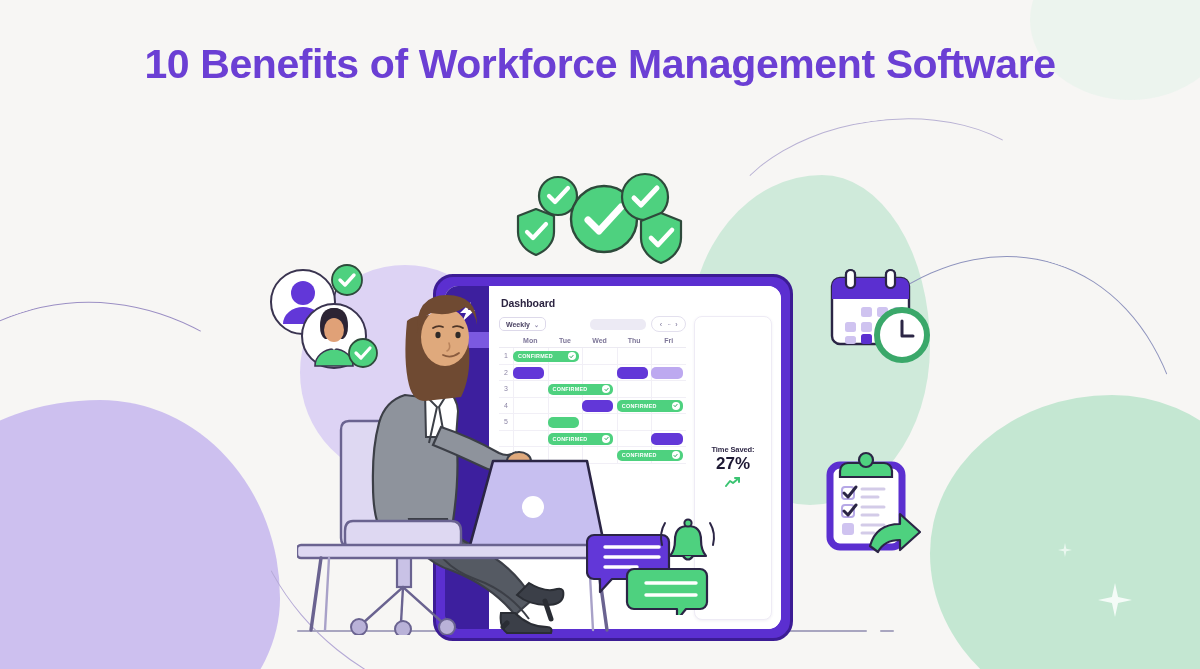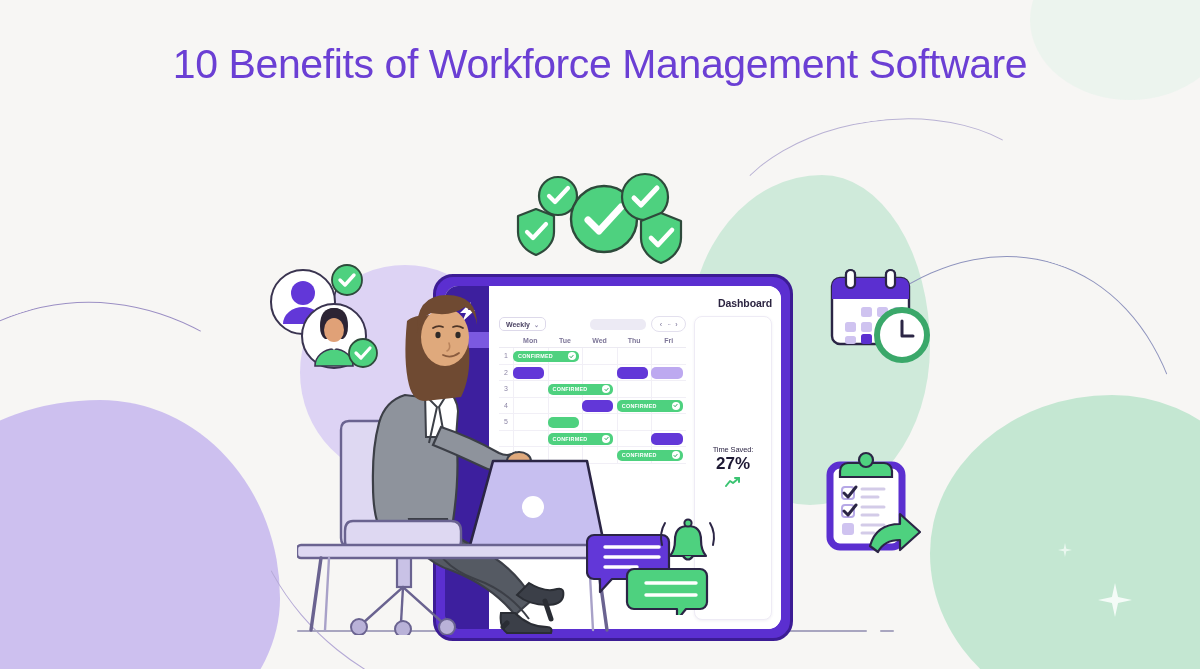--- a/index.html
+++ b/index.html
@@ -57,21 +57,21 @@
     content: ""; position: absolute; inset: 0;
     background: #f4fbf7;
     clip-path: polygon(50% 0%, 59% 41%, 100% 50%, 59% 59%, 50% 100%, 41% 59%, 0% 50%, 41% 41%);
   }
   .sparkle-a { right: 68px; bottom: 52px; width: 34px; height: 34px; }
   .sparkle-b { right: 128px; bottom: 112px; width: 14px; height: 14px; opacity: .8; }
 
   
   #heading { position: absolute; top: 42px; left: 0; right: 0; text-align: center; }
   #page-title {
-    font-size: 41px; font-weight: 400; letter-spacing: -.4px;
+    font-size: 41px; font-weight: 700; letter-spacing: -.4px;
     color: #6b3fd4; line-height: 1.1; white-space: nowrap;
   }
   #page-subtitle {
     margin-top: 13px;
     font-size: 25px; font-weight: 500; letter-spacing: -.2px;
     color: #3b2a6b; white-space: nowrap;
   }
 
   
   #illustration { position: absolute; left: 0; top: 155px; width: 1200px; height: 514px; }
@@ -105,21 +105,21 @@
   }
   #tablet-sidebar {
     width: 44px; flex: 0 0 44px; background: #3d1f9e;
     position: relative; padding-top: 12px;
   }
   #logo-mark { margin: 4px auto 0; width: 17px; height: 20px; }
   #sidebar-active { position: absolute; left: 0; top: 46px; width: 44px; height: 16px; background: #7b59e0; }
   #sidebar-active:after { content: ""; position: absolute; left: 0; top: 0; width: 3px; height: 100%; background: #b49bff; }
 
   #tablet-body { flex: 1; background: #ffffff; padding: 9px 9px 9px 10px; display: flex; flex-direction: column; min-width: 0; }
-  #dash-title { font-size: 10.5px; font-weight: 700; color: #2b2340; letter-spacing: -.1px; margin: 2px 0 7px 2px; text-align: right; }
+  #dash-title { font-size: 10.5px; font-weight: 700; color: #2b2340; letter-spacing: -.1px; margin: 2px 0 7px 2px; }
 
   #dash-content { display: flex; gap: 8px; flex: 1; min-height: 0; }
 
   #cal-panel { flex: 1; display: flex; flex-direction: column; min-width: 0; }
 
   #cal-toolbar { display: flex; align-items: center; gap: 5px; padding-bottom: 5px; }
   #period-select {
     display: flex; align-items: center; gap: 4px;
     border: 1px solid #ddd9ea; border-radius: 5px;
     padding: 2.5px 6px; font-size: 7px; font-weight: 600; color: #4c4464;
@@ -151,21 +151,21 @@
   .evt .tick { width: 8px; height: 8px; border-radius: 50%; background: #fff; display: flex; align-items: center; justify-content: center; }
   .evt .tick svg { width: 5px; height: 5px; }
 
   #stats-col { width: 78px; flex: 0 0 78px; display: flex; flex-direction: column; gap: 6px; }
   .stat-card {
     flex: 1; background: #fff; border: 1px solid #eeebf5; border-radius: 8px;
     box-shadow: 0 1px 3px rgba(60,40,120,.07);
     display: flex; flex-direction: column; align-items: center; justify-content: center;
     padding: 3px 2px;
   }
-  .stat-label { font-size: 7.5px; font-weight: 400; color: #2e2746; letter-spacing: -.1px; }
+  .stat-label { font-size: 7.5px; font-weight: 700; color: #2e2746; letter-spacing: -.1px; }
   .stat-value { font-size: 17px; font-weight: 700; color: #1d1833; line-height: 1.15; display: flex; align-items: center; gap: 2px; }
   .stat-sub { font-size: 7px; font-weight: 700; color: #4ed17f; }
   .stat-arrow { color: #3cc473; font-size: 13px; font-weight: 700; }
   .trend-ico { margin-top: 1px; }
 
   
   #desk-scene { position: absolute; left: 297px; top: 90px; width: 400px; height: 390px; }
 
   
   #calendar-clock { position: absolute; left: 824px; top: 112px; width: 112px; height: 102px; }

